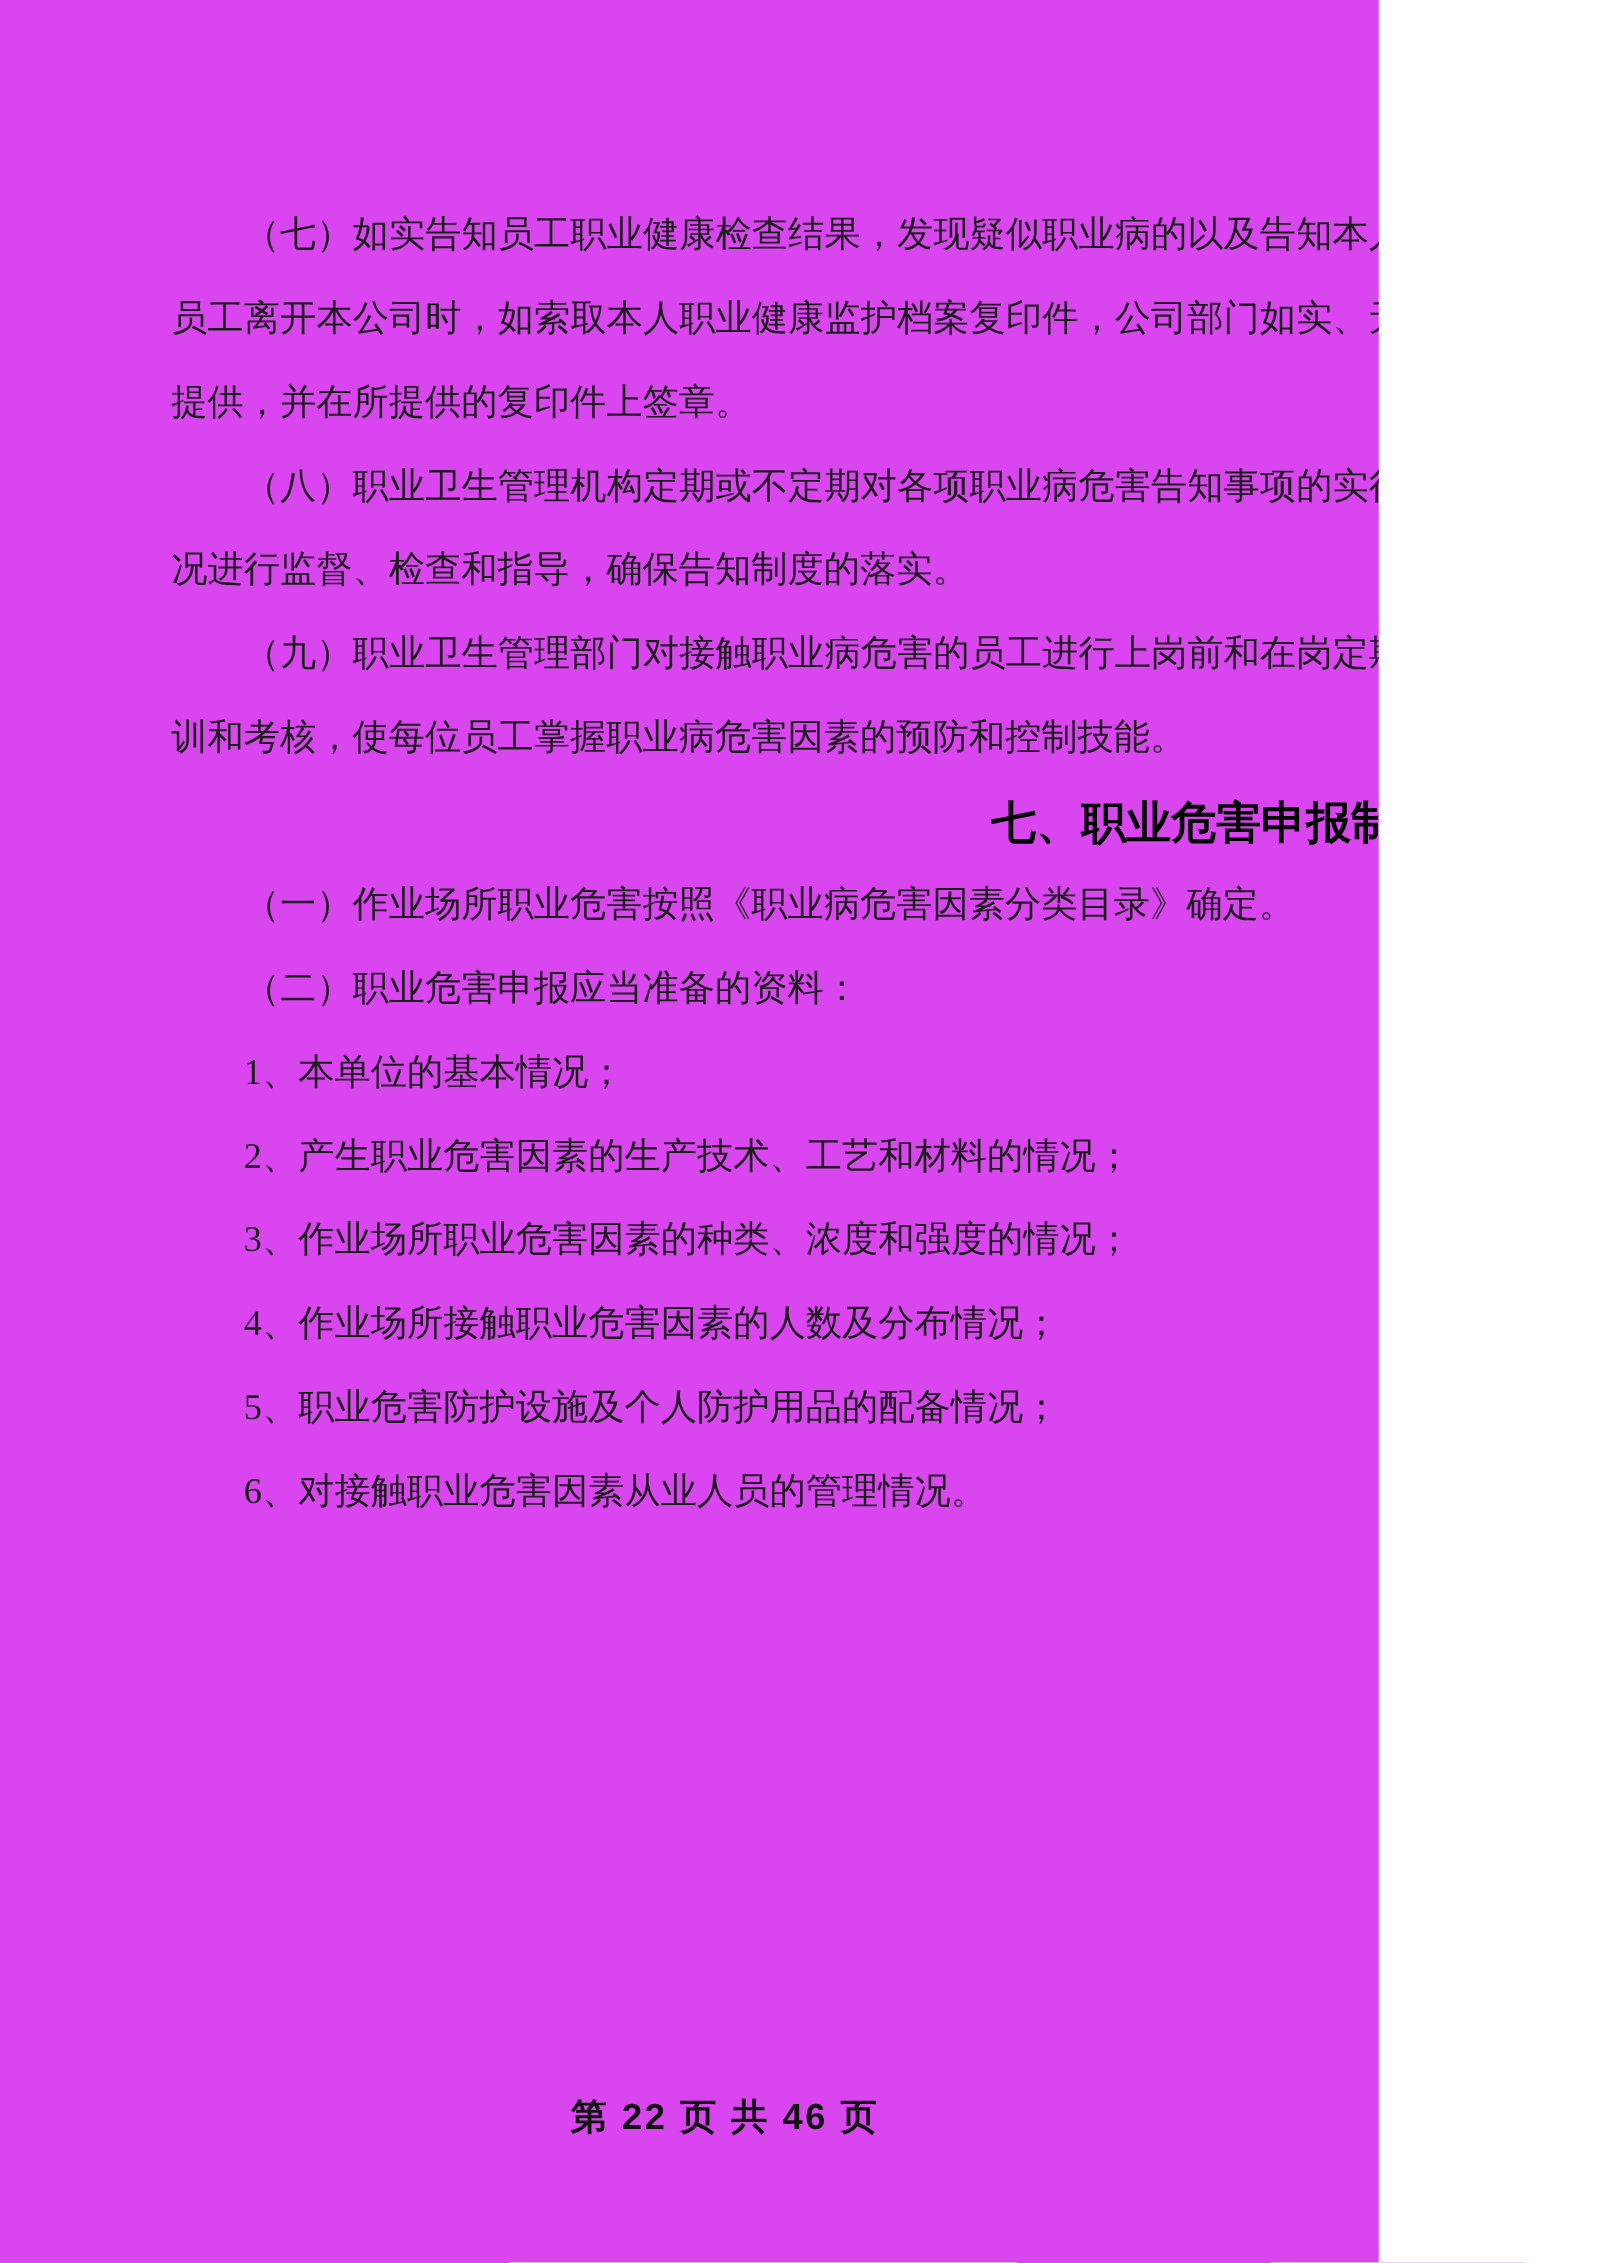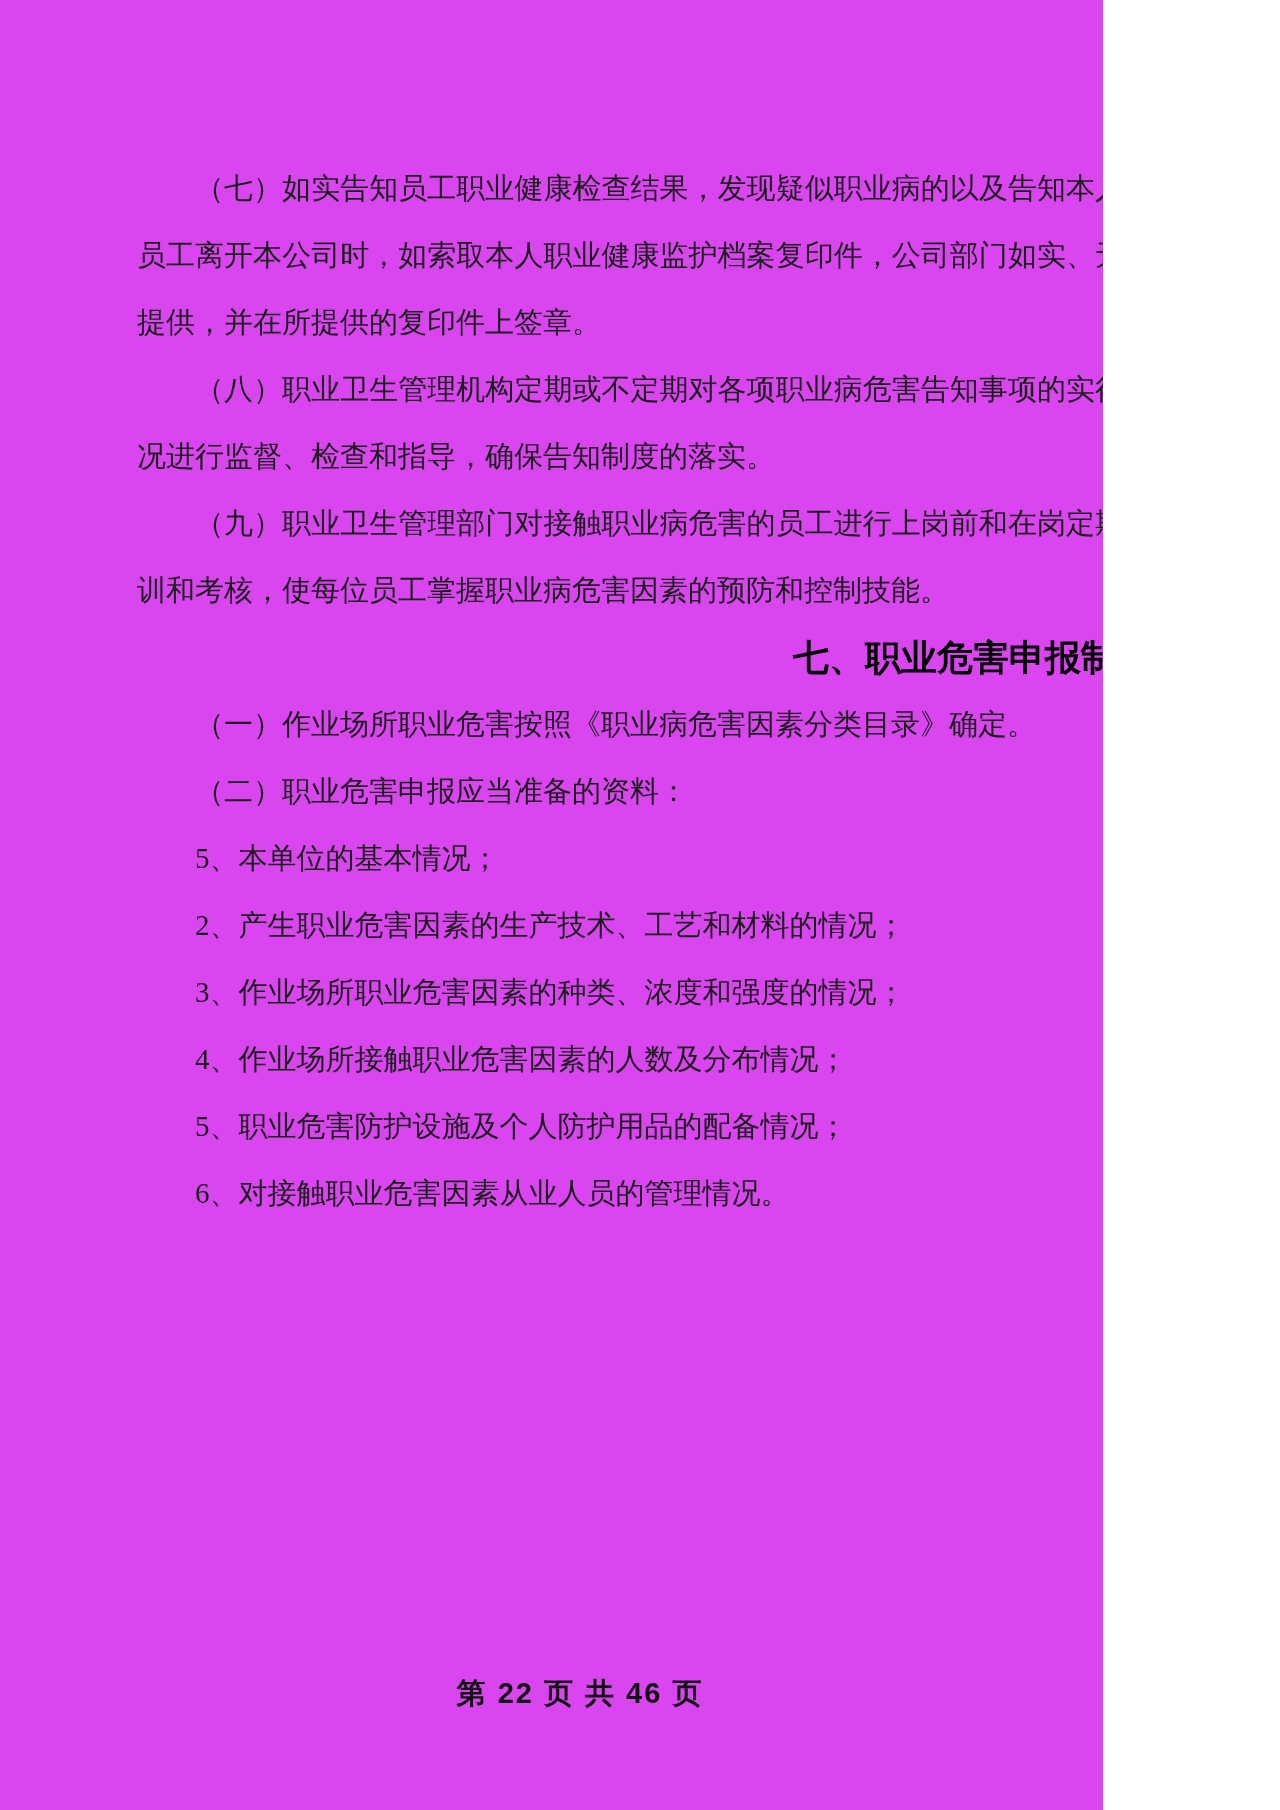--- a/index.html
+++ b/index.html
@@ -68,21 +68,21 @@
 <body>
 
 <div class="page">
   <div id="doc-body" class="doc-body">
       <p class="body">（七）如实告知员工职业健康检查结果，发现疑似职业病的以及告知本人。员工离开本公司时，如索取本人职业健康监护档案复印件，公司部门如实、无偿提供，并在所提供的复印件上签章。</p>
       <p class="body">（八）职业卫生管理机构定期或不定期对各项职业病危害告知事项的实行情况进行监督、检查和指导，确保告知制度的落实。</p>
       <p class="body">（九）职业卫生管理部门对接触职业病危害的员工进行上岗前和在岗定期培训和考核，使每位员工掌握职业病危害因素的预防和控制技能。</p>
       <p class="heading">七、职业危害申报制度</p>
       <p class="body">（一）作业场所职业危害按照《职业病危害因素分类目录》确定。</p>
       <p class="body">（二）职业危害申报应当准备的资料：</p>
-      <p class="body">5、本单位的基本情况；</p>
+      <p class="body">1、本单位的基本情况；</p>
       <p class="body">2、产生职业危害因素的生产技术、工艺和材料的情况；</p>
       <p class="body">3、作业场所职业危害因素的种类、浓度和强度的情况；</p>
       <p class="body">4、作业场所接触职业危害因素的人数及分布情况；</p>
       <p class="body">5、职业危害防护设施及个人防护用品的配备情况；</p>
       <p class="body">6、对接触职业危害因素从业人员的管理情况。</p>
     </div>
   <div class="footer">
     <span>第 22 页 共 46 页</span>
   </div>
 </div>

